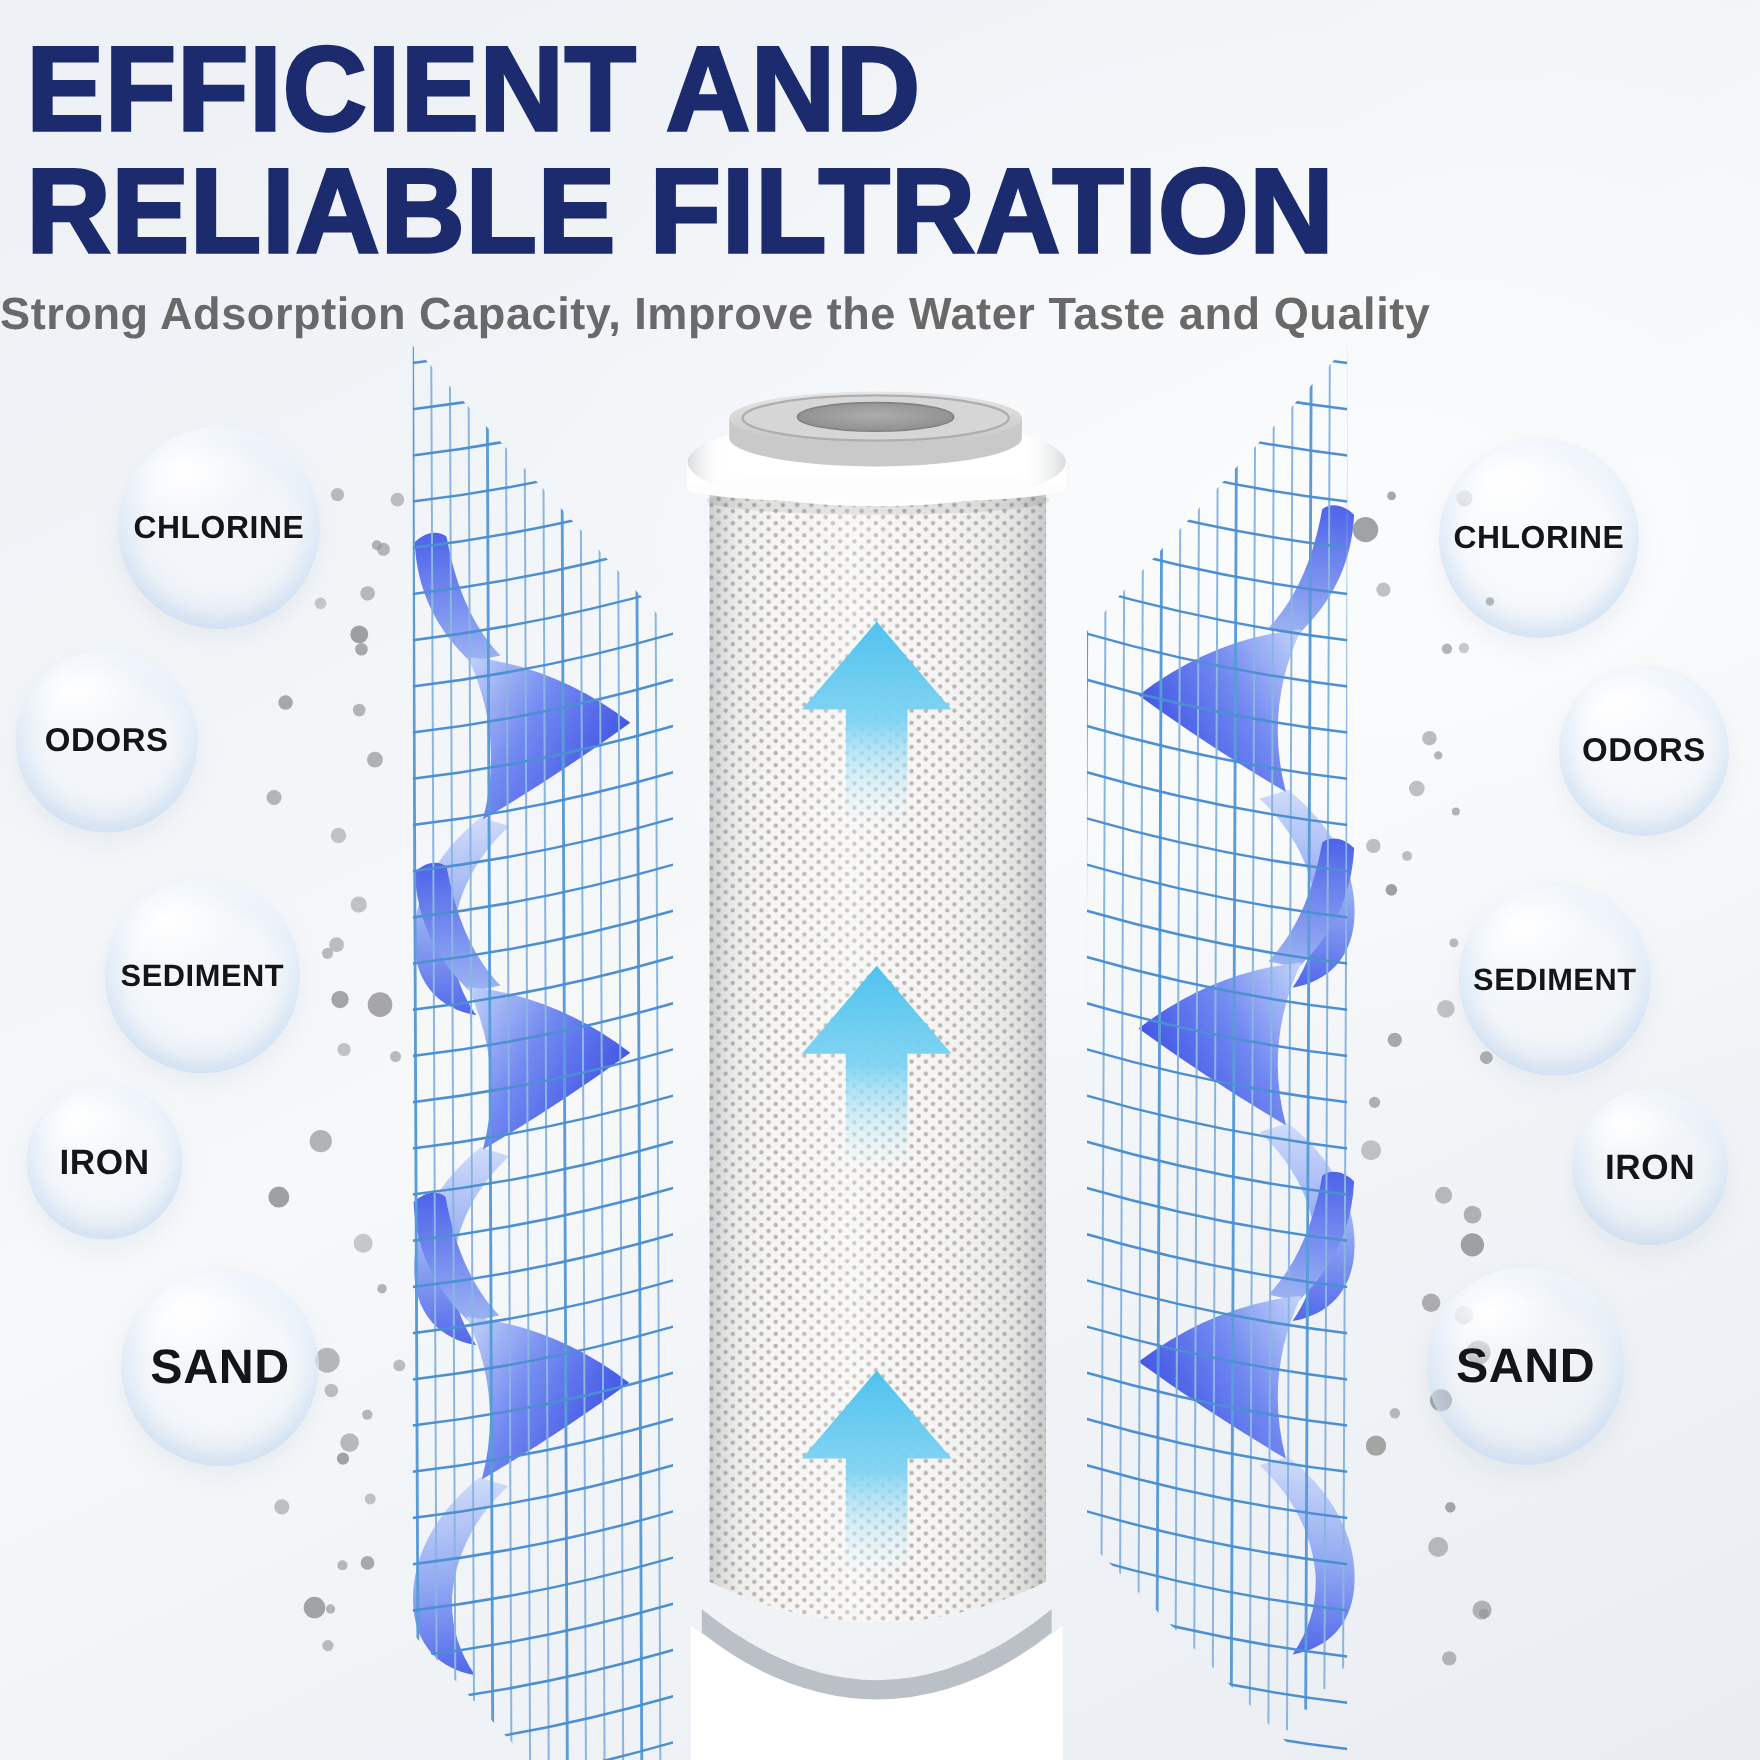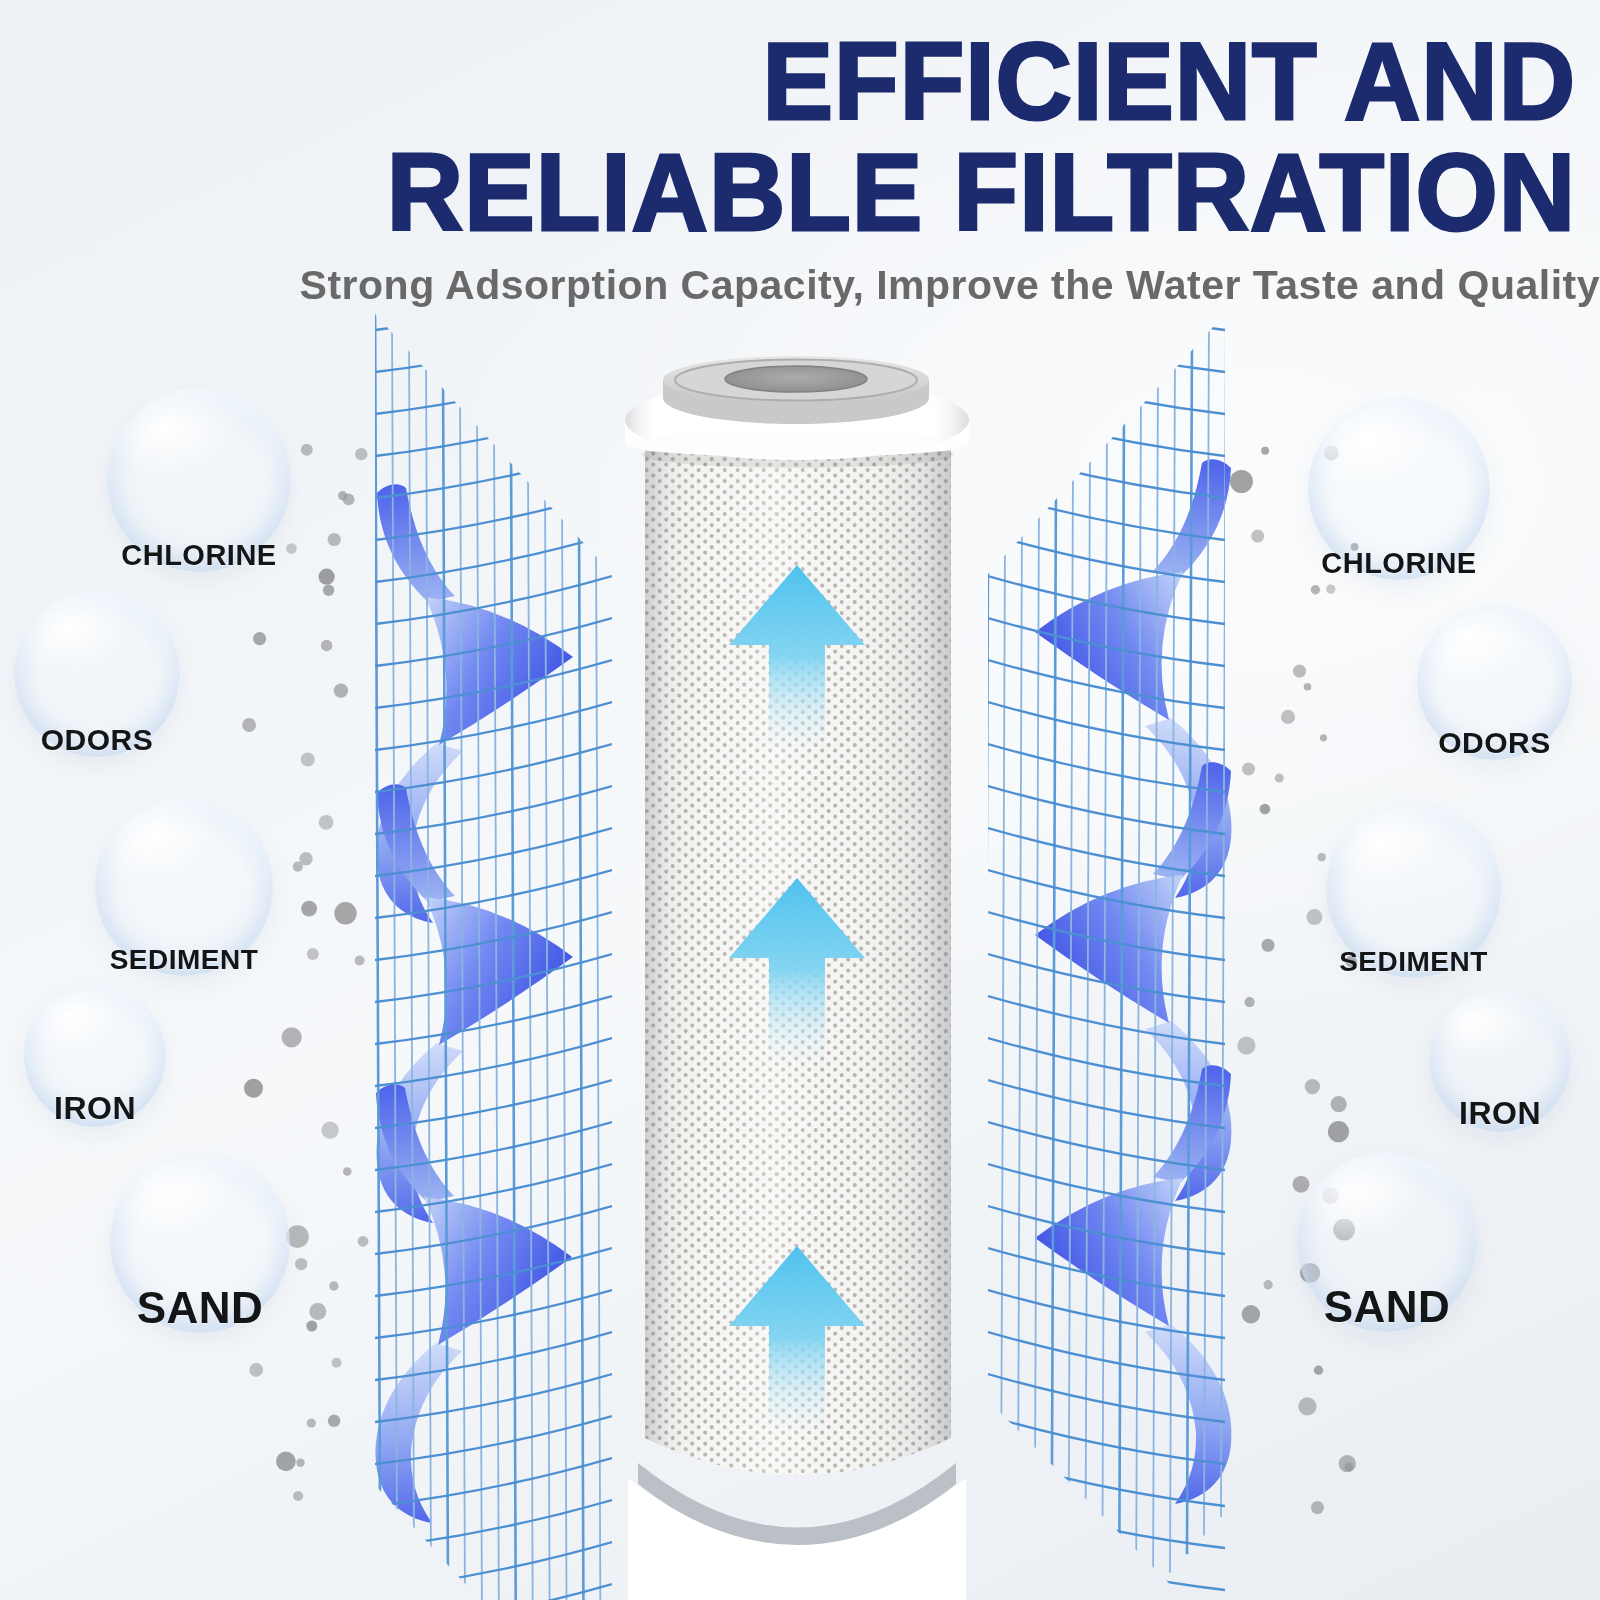--- a/index.html
+++ b/index.html
@@ -3,36 +3,36 @@
 <meta charset="utf-8">
 <style>
   html,body{margin:0;padding:0;}
   body{width:1600px;height:1600px;overflow:hidden;font-family:"Liberation Sans",sans-serif;}
   .stage{
     position:relative;width:1600px;height:1600px;overflow:hidden;
     background:
       radial-gradient(1200px 800px at 78% 30%, rgba(255,255,255,.55), rgba(255,255,255,0) 70%),
       linear-gradient(155deg,#edf0f4 0%,#f2f5f8 30%,#f6f8fa 52%,#e9edf2 100%);
   }
-  .hdr{position:absolute;top:0;left:0;width:1600px;text-align:right;z-index:30;}
+  .hdr{position:absolute;top:0;left:0;width:1600px;text-align:left;z-index:30;}
   .title{margin:26px 0 0 0;padding:0;}
   .tl{
     display:block;
     font-size:109px;line-height:1.02;font-weight:700;
     color:#1c2b6e;letter-spacing:1px;
     -webkit-text-stroke:3px #1c2b6e;
     transform:scaleX(.97);transform-origin:50% 50%;
   }
   .subtitle{
     margin:14px 0 0 0;font-size:41px;font-weight:700;color:#696969;letter-spacing:.5px;
   }
   #scene{position:absolute;left:0;top:0;z-index:10;}
   .bubble{
     position:absolute;z-index:20;border-radius:50%;
-    display:flex;align-items:flex-end;justify-content:center;
+    display:flex;align-items:center;justify-content:center;
     background:
       radial-gradient(60% 42% at 32% 22%, rgba(255,255,255,.97), rgba(255,255,255,0) 65%),
       radial-gradient(circle at 50% 55%, rgba(243,248,253,.30) 50%, rgba(219,234,250,.55) 74%, rgba(168,202,239,.85) 93%, rgba(196,220,246,.40) 100%);
     box-shadow:
       inset 0 -12px 26px rgba(128,168,219,.30),
       inset 0 8px 16px rgba(255,255,255,.75),
       0 10px 22px rgba(130,150,180,.10);
   }
   .bubble .lbl{
     font-weight:700;color:#141516;letter-spacing:.5px;white-space:nowrap;

